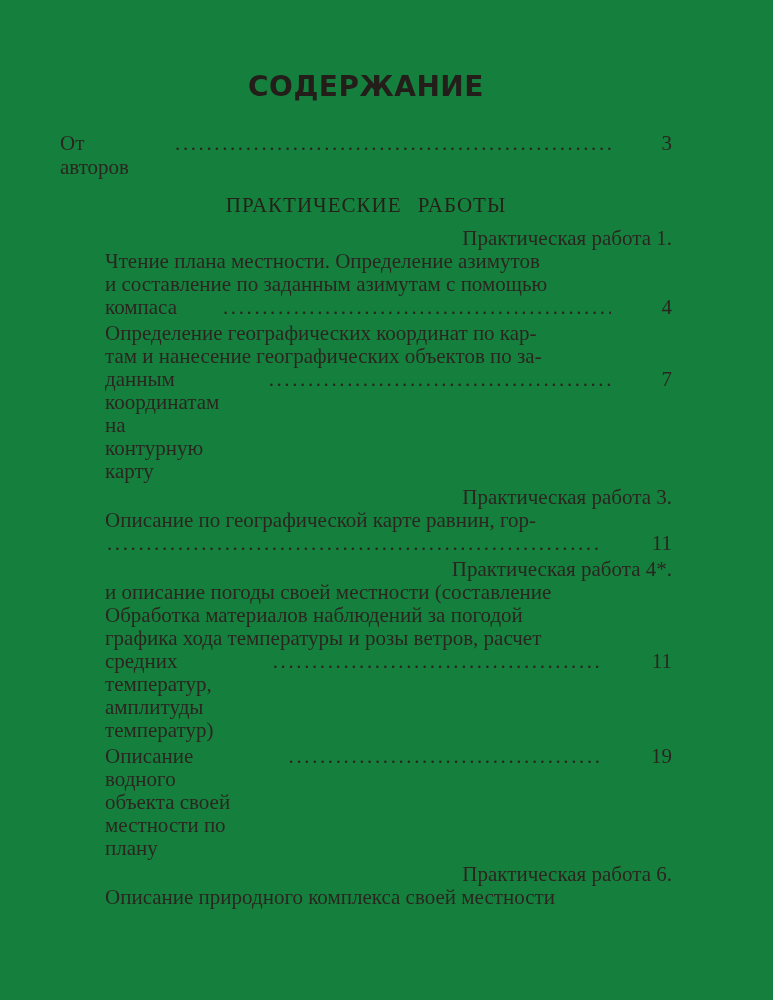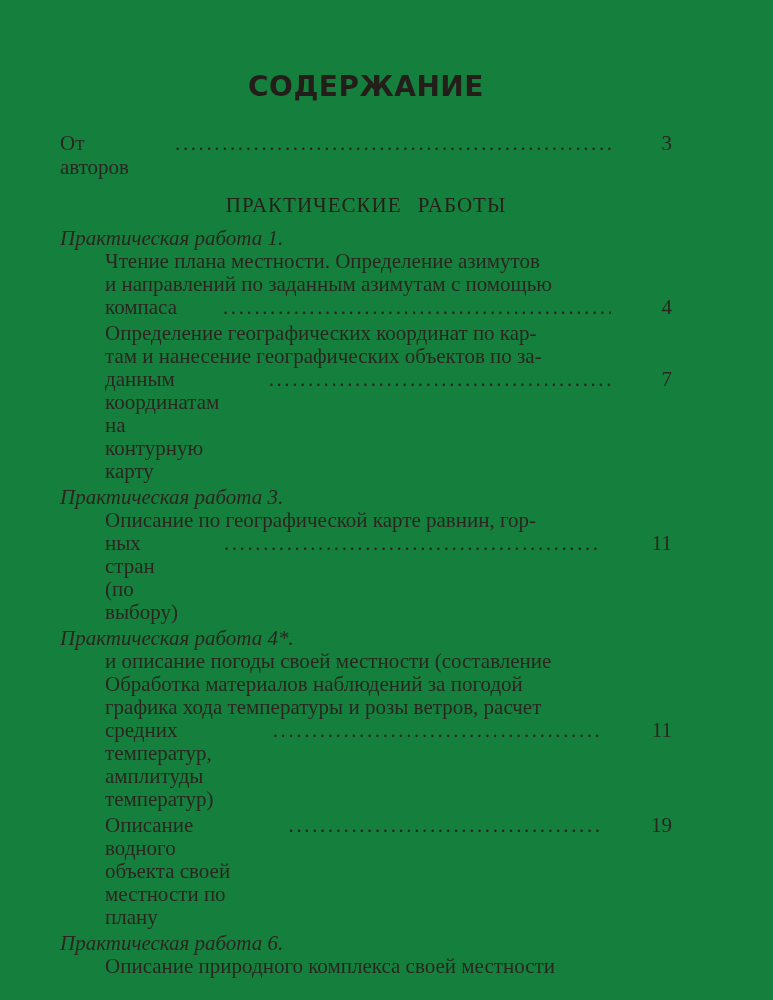--- a/index.html
+++ b/index.html
@@ -58,22 +58,22 @@
     font-size: 21px;
     line-height: 26px;
     letter-spacing: 1px;
     word-spacing: 10px;
     color: #262019;
   }
   .entry {
     margin-bottom: 3px;
   }
   .entry-heading {
-    font-style: italic;
     line-height: 23px;
+    text-align: right;
   }
   .entry-line {
     padding-left: 45px;
     line-height: 23px;
   }
   .entry .toc-row {
     padding-left: 45px;
     line-height: 23px;
   }
 </style>
@@ -88,21 +88,21 @@
     <span>От авторов</span>
     <span class="dots"></span>
     <span class="pagenum">3</span>
   </div>
 
   <h2 class="section-heading">ПРАКТИЧЕСКИЕ РАБОТЫ</h2>
 
   <div class="entry">
     <div class="entry-heading">Практическая работа 1.</div>
     <div class="entry-line">Чтение плана местности. Определение азимутов</div>
-    <div class="entry-line">и направлений по заданным азимутам с помощью</div>
+    <div class="entry-line">и составление по заданным азимутам с помощью</div>
     <div class="toc-row">
       <span>компаса</span>
       <span class="dots"></span>
       <span class="pagenum">4</span>
     </div>
   </div>
 
   <div class="entry">
     <div class="entry-line">Определение географических координат по кар-</div>
     <div class="entry-line">там и нанесение географических объектов по за-</div>
@@ -110,21 +110,20 @@
       <span>данным координатам на контурную карту</span>
       <span class="dots"></span>
       <span class="pagenum">7</span>
     </div>
   </div>
 
   <div class="entry">
     <div class="entry-heading">Практическая работа 3.</div>
     <div class="entry-line">Описание по географической карте равнин, гор-</div>
     <div class="toc-row">
-      <span>ных стран (по выбору) </span>
       <span class="dots"></span>
       <span class="pagenum">11</span>
     </div>
   </div>
 
   <div class="entry">
     <div class="entry-heading">Практическая работа 4*.</div>
     <div class="entry-line">и описание погоды своей местности (составление</div>
     <div class="entry-line">Обработка материалов наблюдений за погодой</div>
     <div class="entry-line">графика хода температуры и розы ветров, расчет</div>

